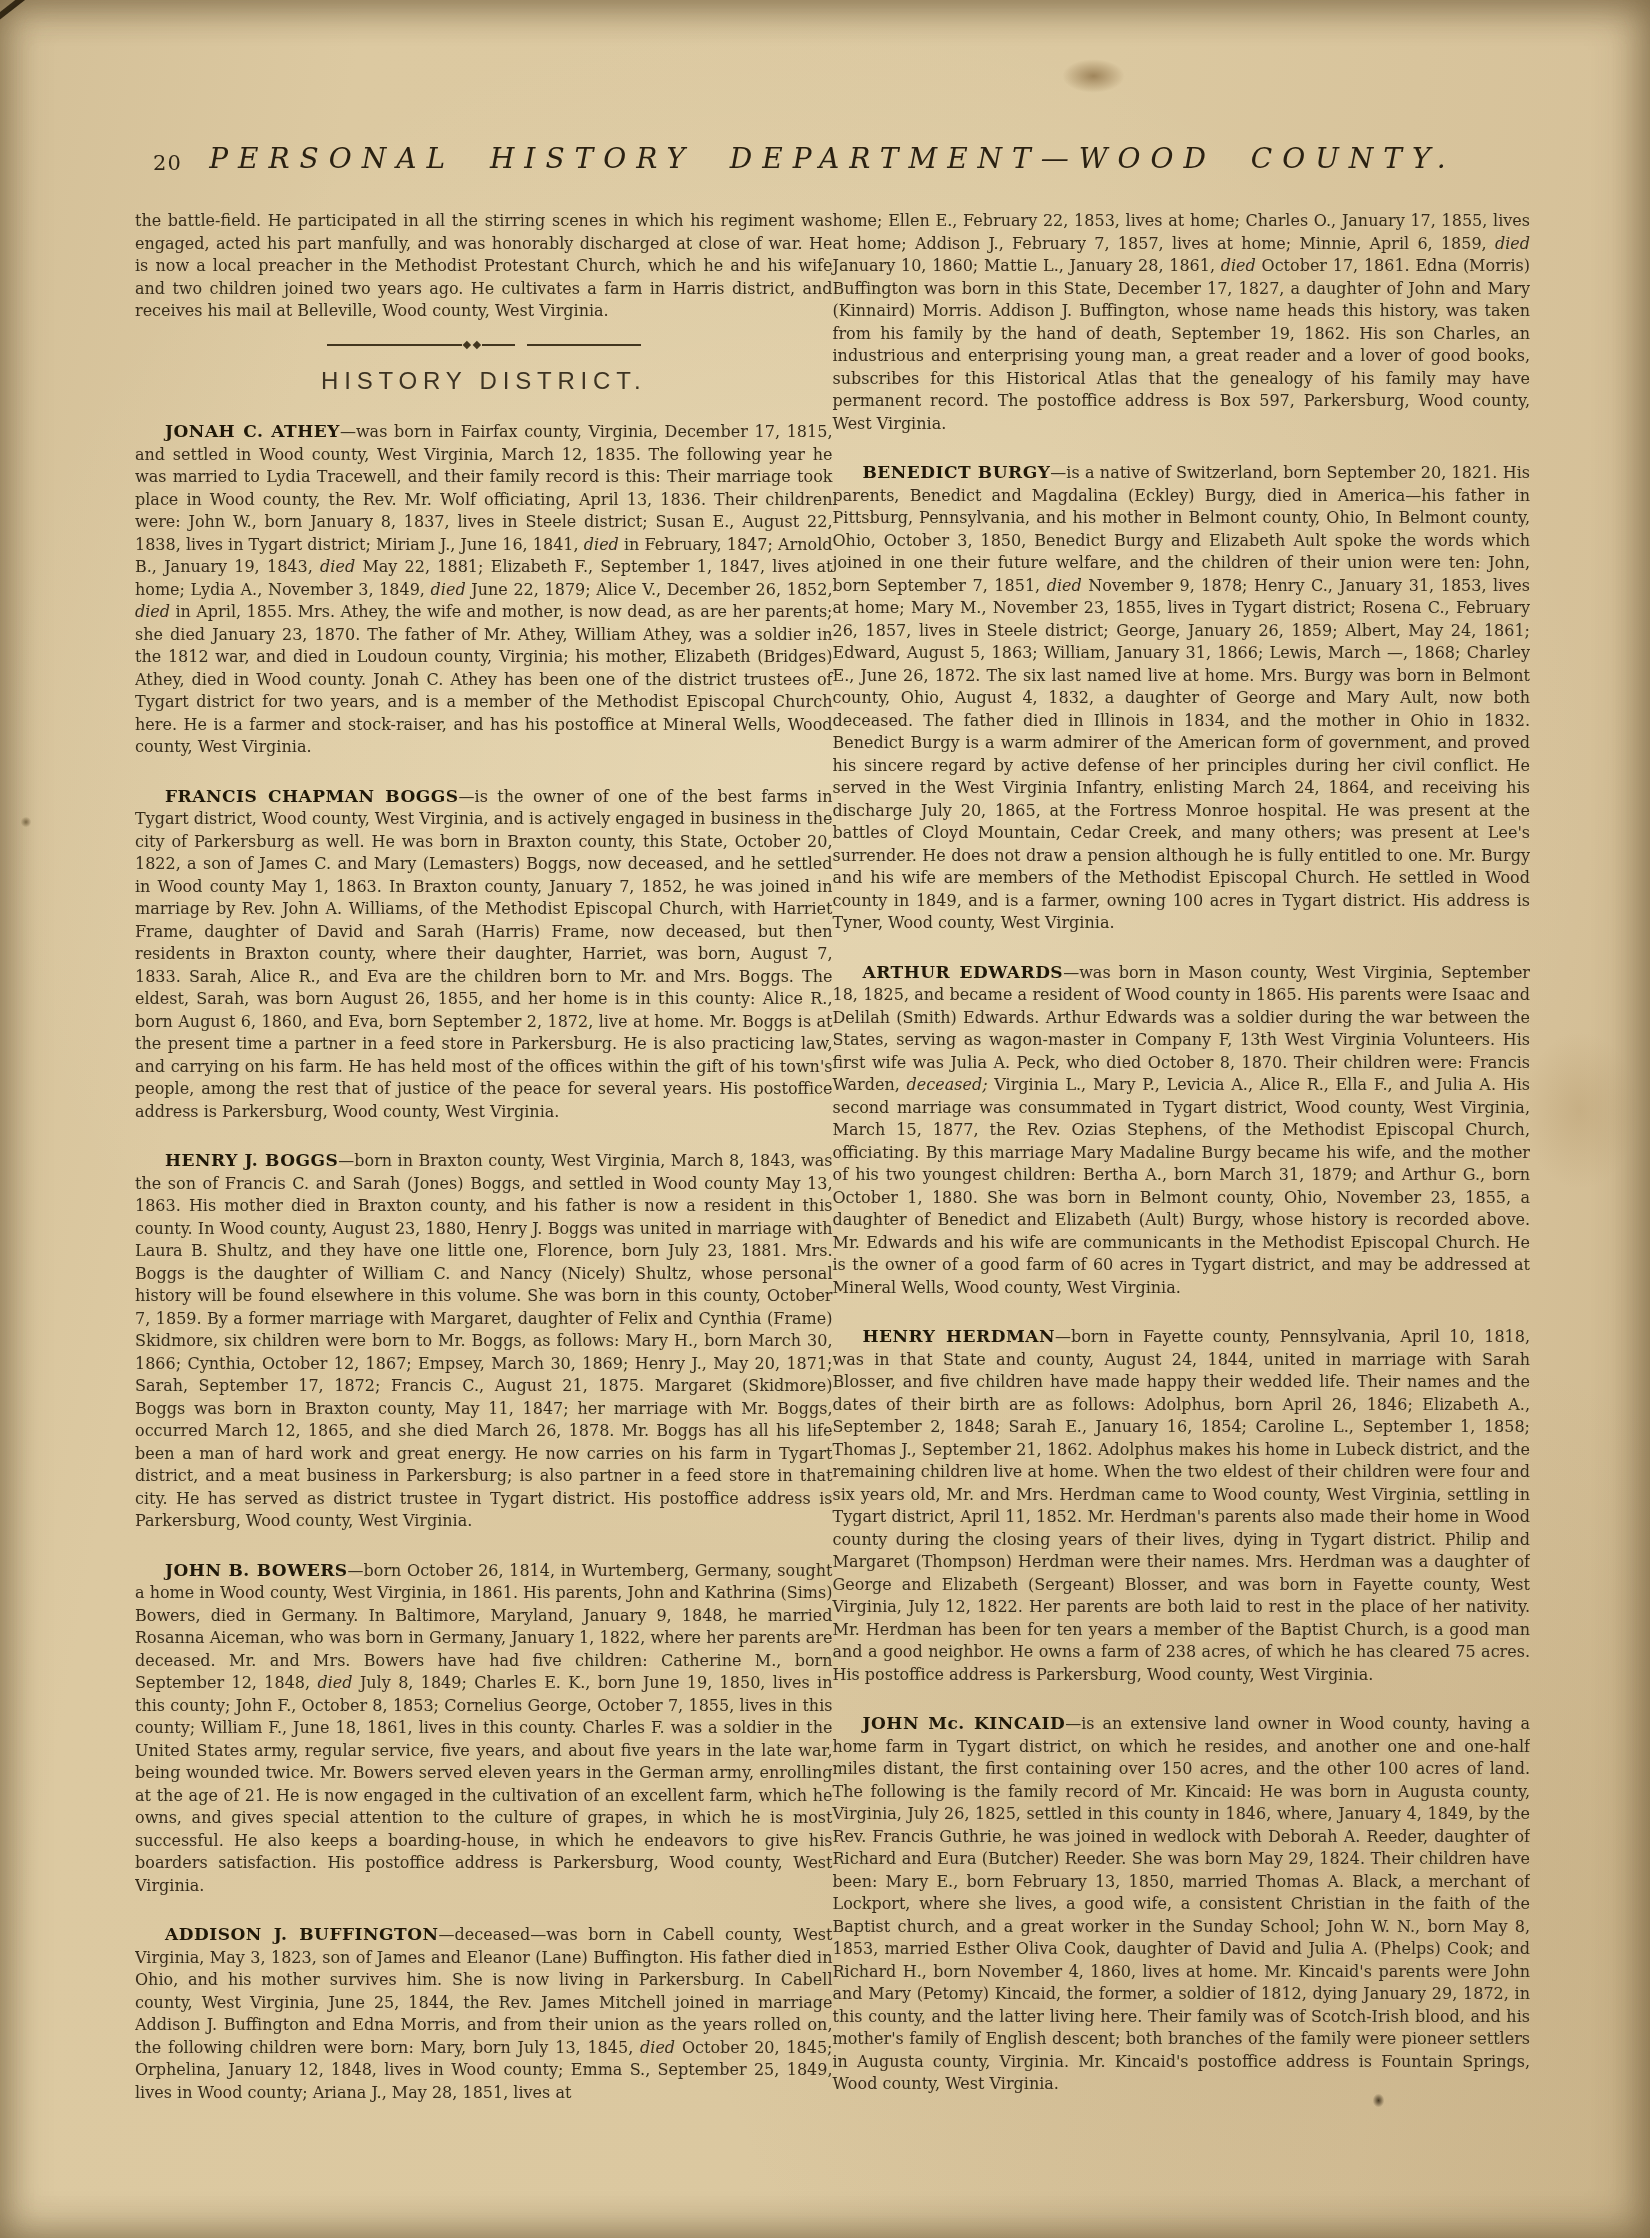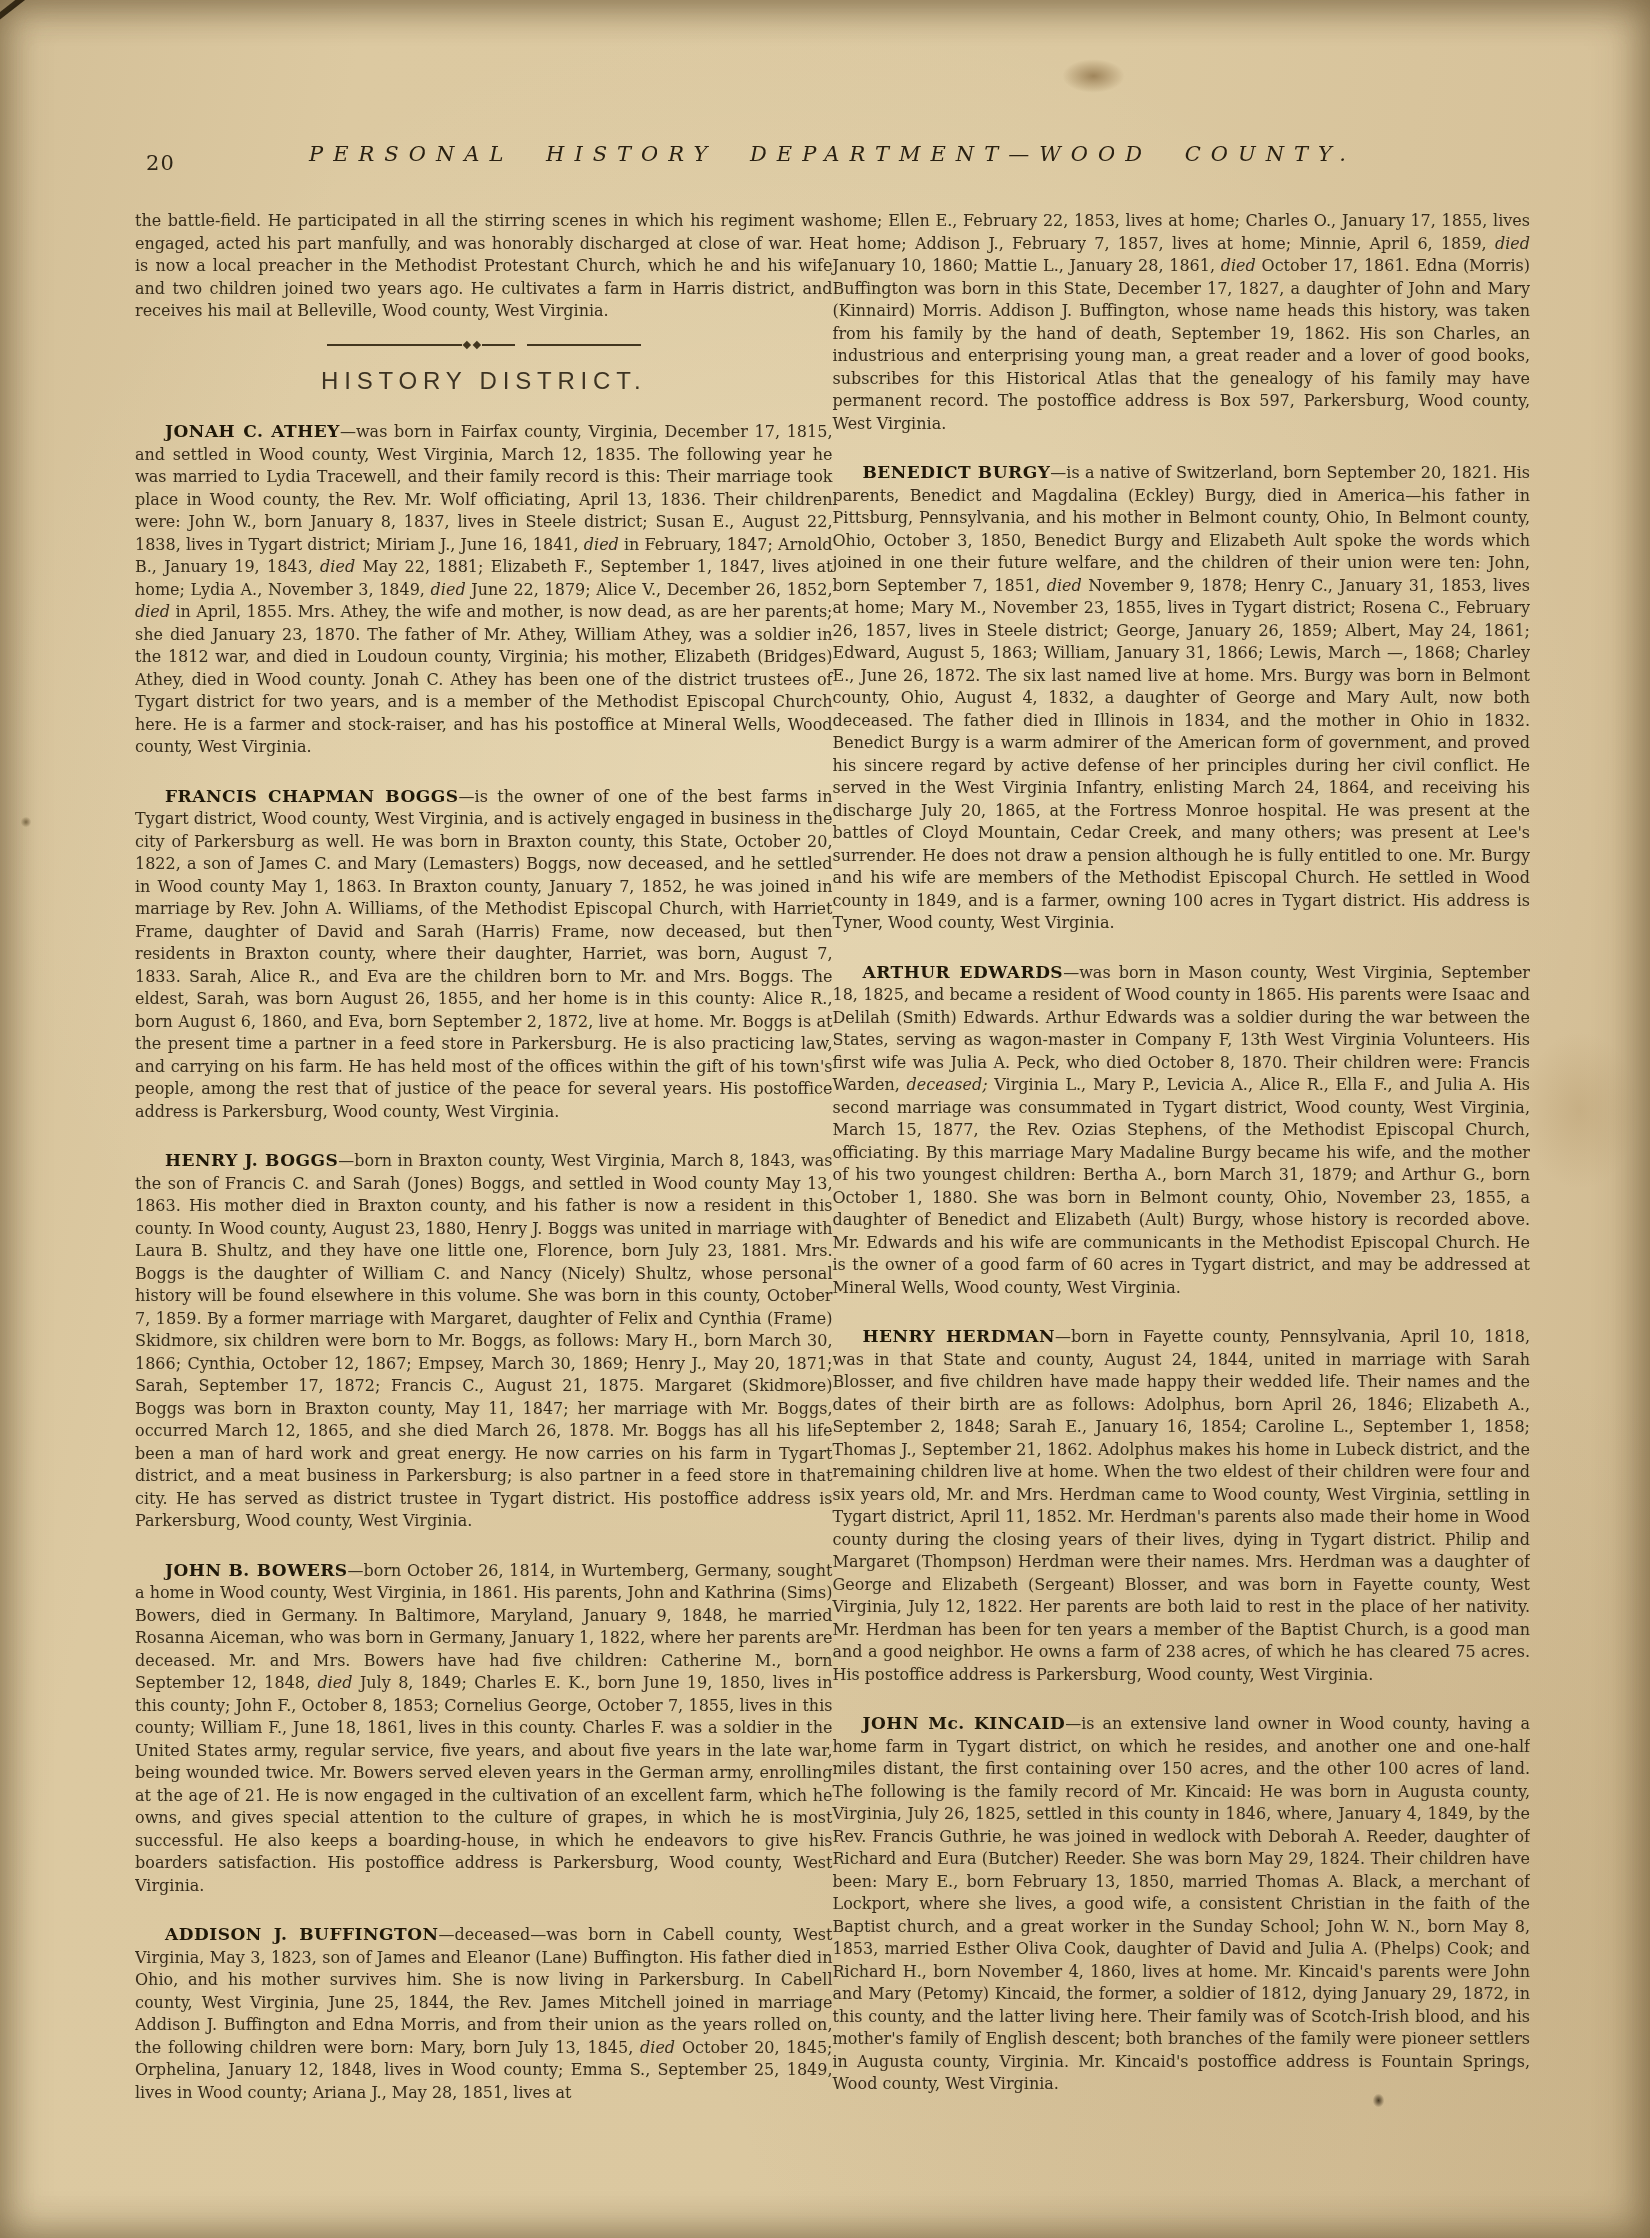--- a/index.html
+++ b/index.html
@@ -45,28 +45,28 @@
     position: absolute; left: 21px; top: 817px; width: 9.5px; height: 9.5px;
     background: radial-gradient(circle, rgba(80,62,32,.65), rgba(80,62,32,0) 75%);
   }
   .stain-4 {
     position: absolute; left: 1522px; top: 1031px; width: 116px; height: 159px;
     background: radial-gradient(ellipse, rgba(140,104,52,.18), rgba(140,104,52,0) 70%);
   }
 
   .page-header { position: absolute; top: 142px; left: 135px; right: 120px; height: 63px; }
   .page-number {
-    position: absolute; left: 11px; top: 8.5px;
+    position: absolute; left: 18px; top: 8.5px;
     font-size: 21px; letter-spacing: 1.1px; color: #2e2516;
   }
   .page-title {
     margin: 0; text-align: center;
     font-family: "DejaVu Serif", serif;
     font-style: italic; font-weight: 500;
-    font-size: 21px; letter-spacing: 10px; word-spacing: 16px;
+    font-size: 28px; letter-spacing: 10px; word-spacing: 16px;
     color: #2a2112; white-space: nowrap;
   }
 
   .columns {
     position: absolute; top: 210px; left: 135px; right: 120px; bottom: 32px;
     display: flex; overflow: hidden;
   }
   .col {
     flex: 1 1 0;
     font-size: 16px; line-height: 22.5px;

